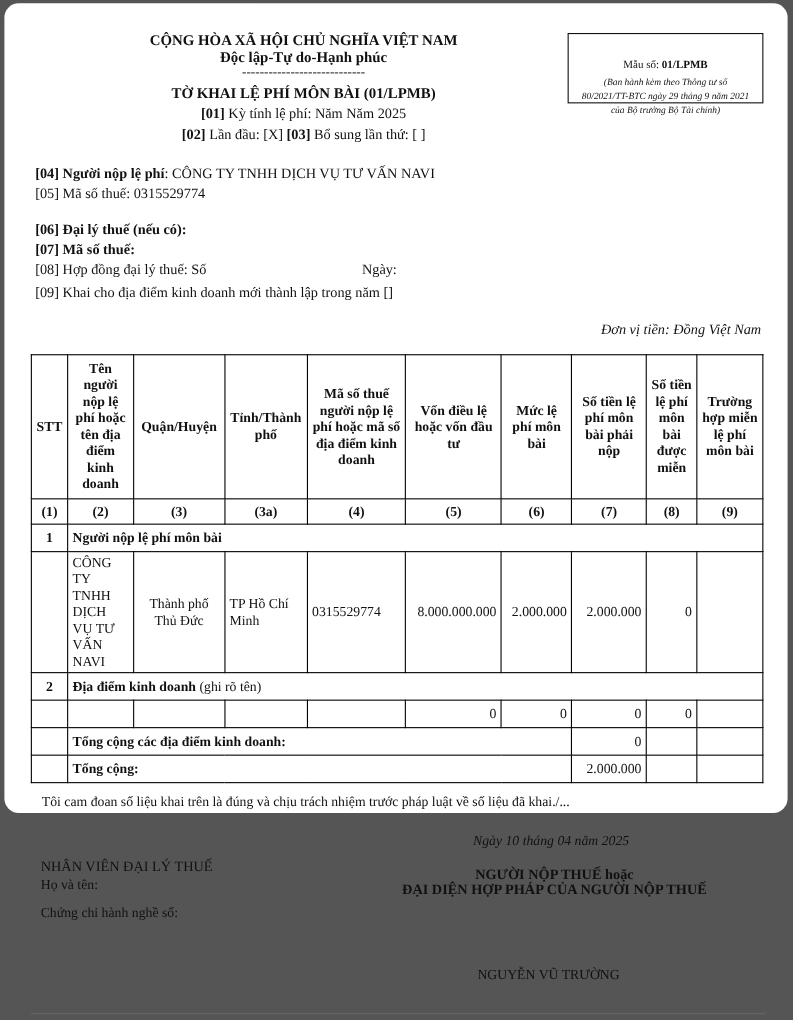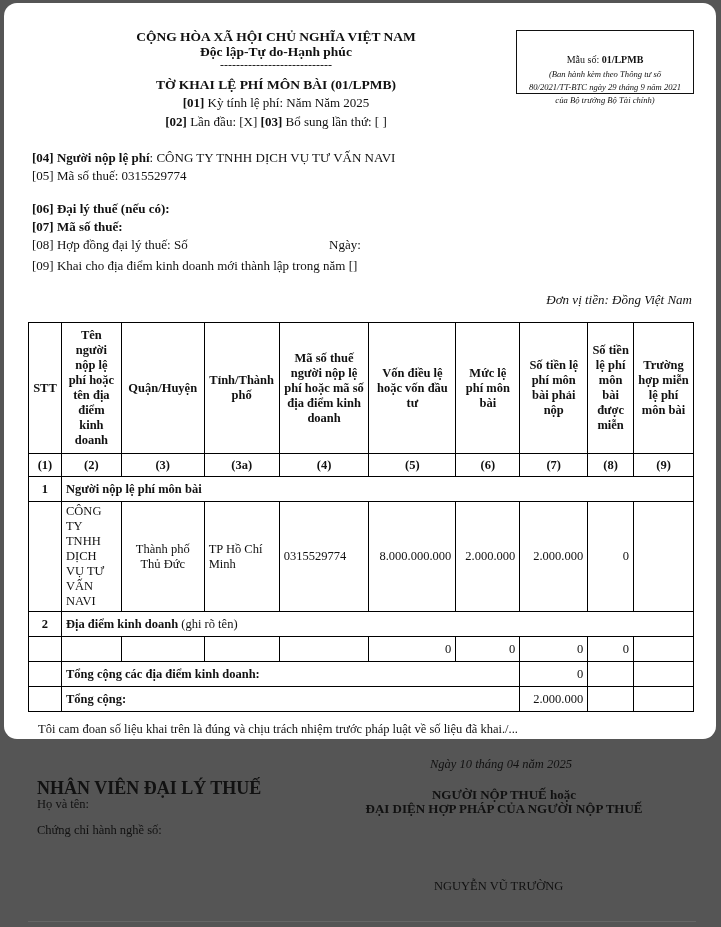--- a/index.html
+++ b/index.html
@@ -44,21 +44,21 @@
   }
   table.main th { font-weight: bold; text-align: center; line-height: 15px; }
   .num-row td { text-align: center; font-weight: bold; height: 18px; }
   .sec-row td { height: 20px; }
   .r { text-align: right; }
   .c { text-align: center; }
 
   .declare { position: absolute; left: 34px; top: 719px; font-size: 12.5px; white-space: nowrap; }
   .date { position: absolute; left: 426px; top: 754px; font-style: italic; font-size: 12.5px; }
   .agent { position: absolute; left: 33px; top: 777px; font-size: 12.5px; line-height: 16px; }
-  .agent .t { font-weight: bold; font-size: 18px; }
+  .agent .t { font-weight: normal; font-size: 13px; }
   .signer { position: absolute; left: 300px; top: 785px; width: 400px; text-align: center; }
   .signer .t { font-weight: bold; font-size: 13px; line-height: 14px; }
   .signer .n { font-style: italic; font-size: 12.5px; line-height: 15px; }
   .sign-name { position: absolute; left: 430px; top: 876px; font-size: 12.5px; }
   .hr { position: absolute; left: 24px; top: 918px; width: 668px; height: 1px; background: #666; }
 </style>
 </head>
 <body>
 
 <div class="page">

